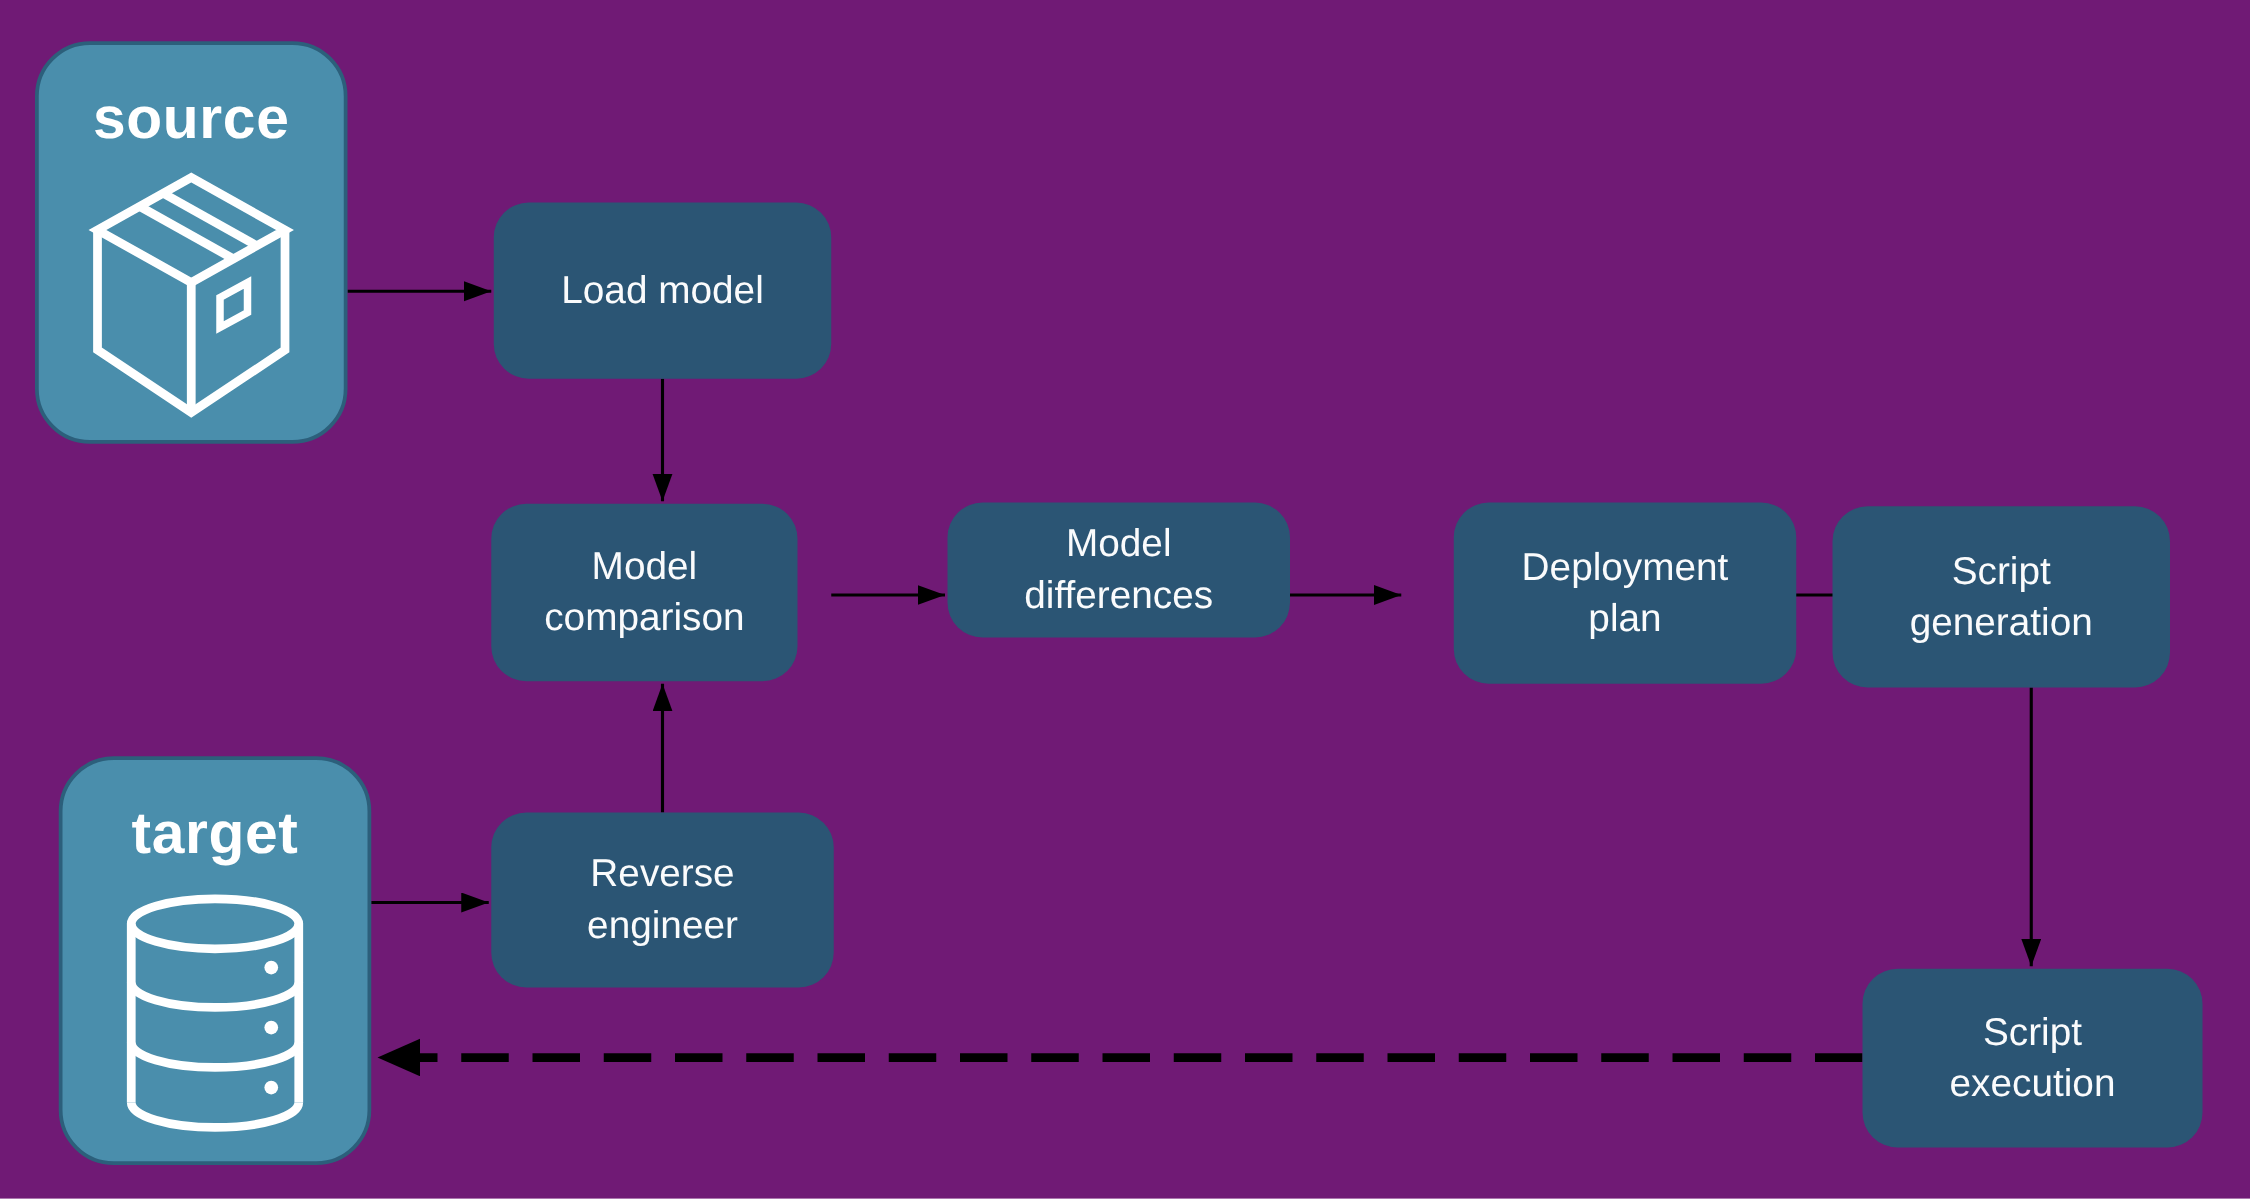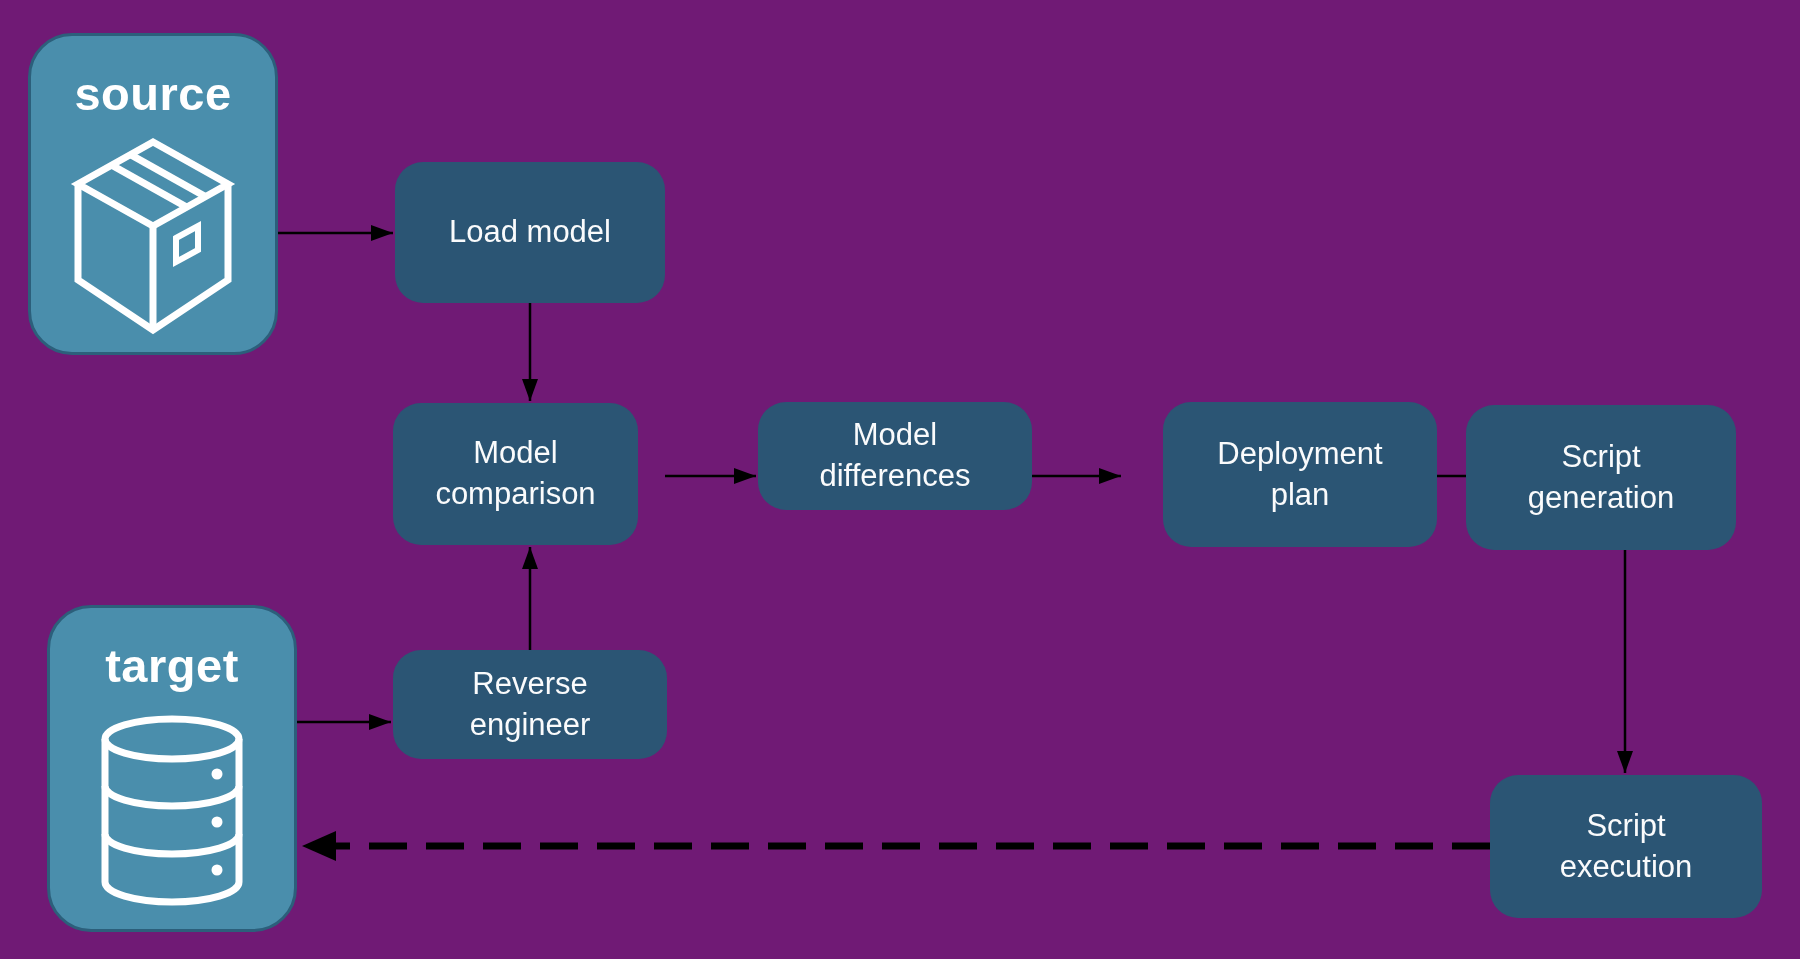--- a/index.html
+++ b/index.html
@@ -60,21 +60,21 @@
     width: 100%;
   }
   
   .node-source            { left: 28px;   top: 33px;  width: 250px; height: 322px; }
   .node-target            { left: 47px;   top: 605px; width: 250px; height: 327px; }
   .node-load-model        { left: 395px;  top: 162px; width: 270px; height: 141px; }
   .node-model-comparison  { left: 393px;  top: 403px; width: 245px; height: 142px; }
   .node-model-differences { left: 758px;  top: 402px; width: 274px; height: 108px; }
   .node-deployment-plan   { left: 1123px; top: 402px; width: 274px; height: 145px; margin-left: 40px; }
   .node-script-generation { left: 1466px; top: 405px; width: 270px; height: 145px; }
-  .node-reverse-engineer  { left: 393px;  top: 650px; width: 274px; height: 109px; }
+  .node-reverse-engineer  { left: 393px;  top: 650px; width: 274px; height: 140px; }
   .node-script-execution  { left: 1490px; top: 775px; width: 272px; height: 143px; }
 </style>
 </head>
 <body>
 
 <div class="canvas">
 
   <svg class="edges-layer" width="1800" height="959" viewBox="0 0 1800 959" xmlns="http://www.w3.org/2000/svg">
     <defs>
       <marker id="arrow-thin" markerUnits="userSpaceOnUse" markerWidth="24" markerHeight="18" refX="22" refY="8" orient="auto">

